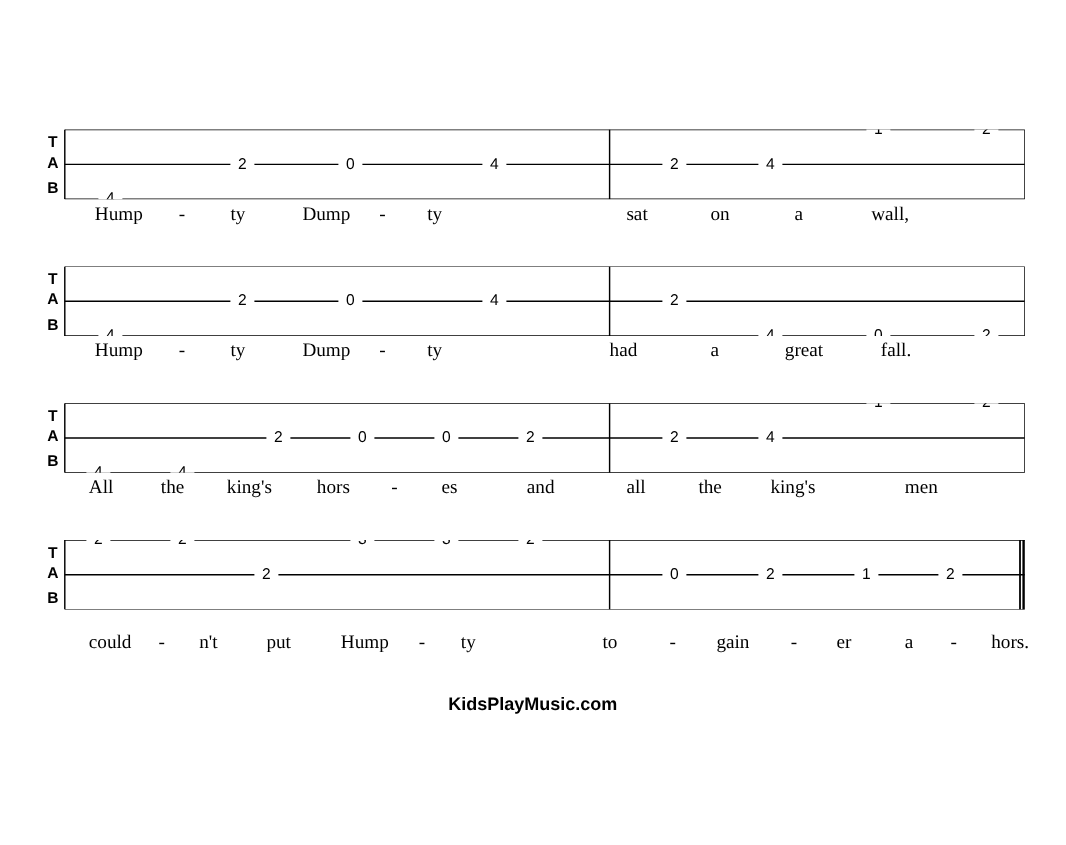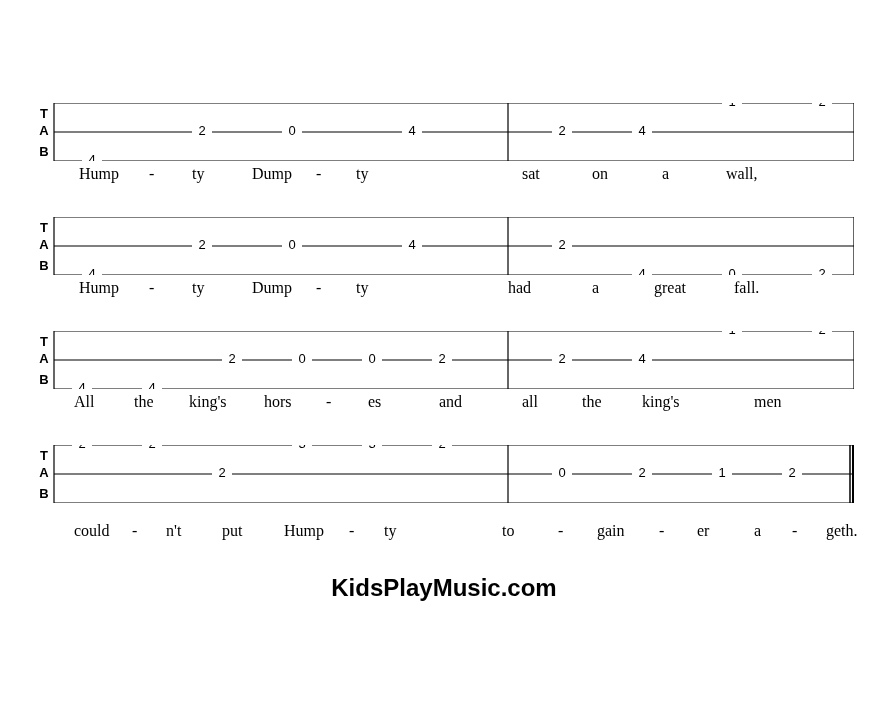--- a/index.html
+++ b/index.html
@@ -32,21 +32,21 @@
       display: flex;
       width: 100%;
       padding: 4px 0 6px 20px;
       font-size: 16px;
       font-family: 'Times New Roman', Times, serif;
     }
 
     .footer {
       text-align: center;
       margin-top: 10px;
-      font-size: 24px;
+      font-size: 15px;
       font-weight: bold;
       font-family: Arial, sans-serif;
     }
 
     
     .tab-svg {
       width: 100%;
       display: block;
     }
   </style>
@@ -276,21 +276,21 @@
         <span style="position:absolute;left:230px;">Hump</span>
         <span style="position:absolute;left:295px;">-</span>
         <span style="position:absolute;left:330px;">ty</span>
         <span style="position:absolute;left:448px;">to</span>
         <span style="position:absolute;left:504px;">-</span>
         <span style="position:absolute;left:543px;">gain</span>
         <span style="position:absolute;left:605px;">-</span>
         <span style="position:absolute;left:643px;">er</span>
         <span style="position:absolute;left:700px;">a</span>
         <span style="position:absolute;left:738px;">-</span>
-        <span style="position:absolute;left:772px;">geth.</span>
+        <span style="position:absolute;left:772px;">hors.</span>
       </span>
     </div>
   </div>
 
   <div class="footer">
     <span>KidsPlayMusic.com</span>
   </div>
 
 </div>
 

